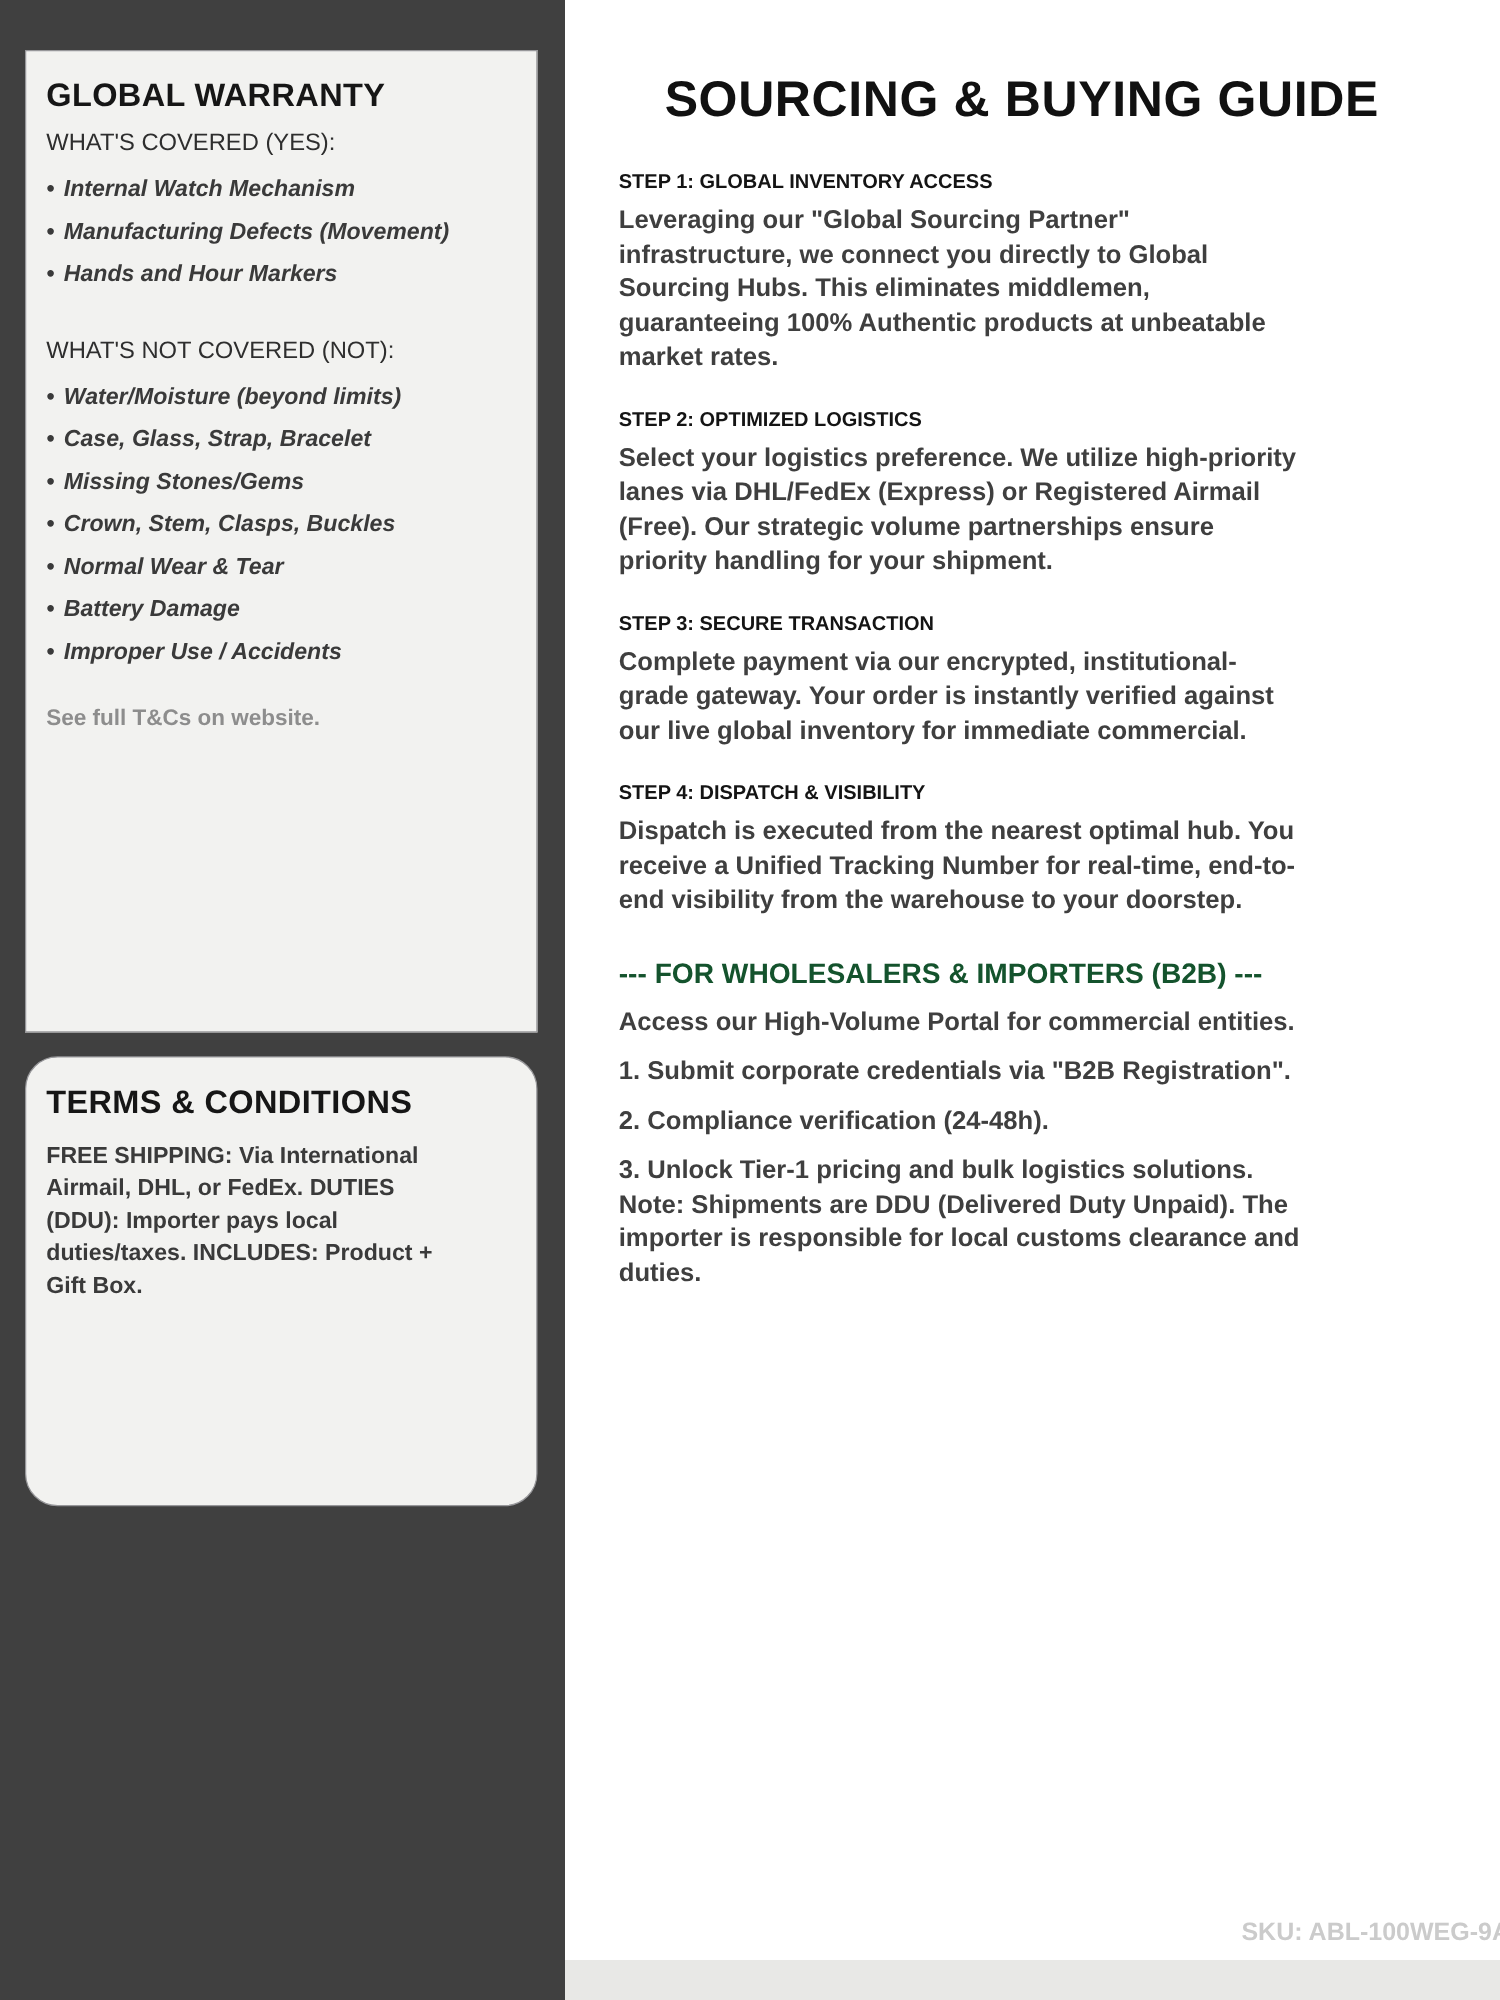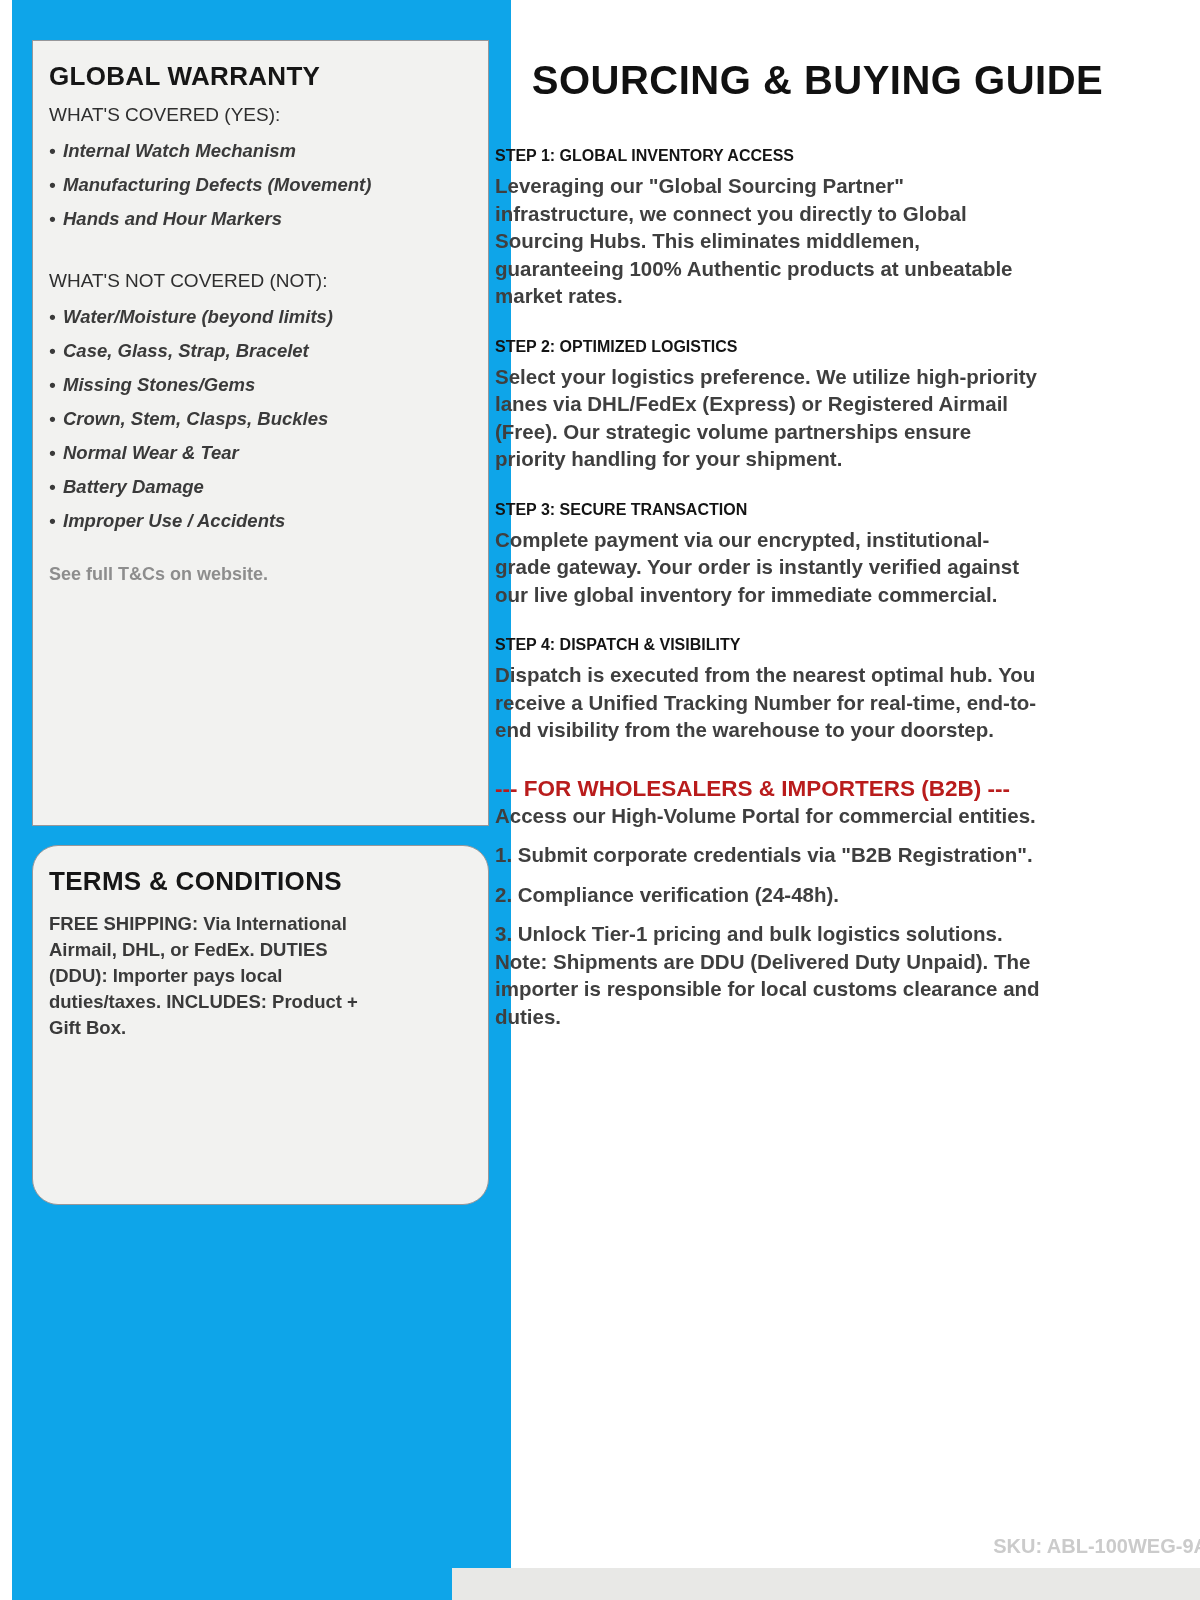--- a/index.html
+++ b/index.html
@@ -9,23 +9,23 @@
     background: #ffffff;
     position: relative;
     overflow: hidden;
     color: #1d1d1d;
   }
   .page { position: relative; width: 1200px; height: 1600px; }
 
   
   .sidebar {
     position: absolute;
-    left: 12px; top: 0; bottom: 0;
-    width: 499px;
-    background: #0ea5e9;
+    left: 0; top: 0; bottom: 0;
+    width: 452px;
+    background: #404040;
     padding: 40px 22px 0 20px;
   }
   .box {
     border: 1px solid #97979a;
     background: #f2f2f0;
     padding: 20px 18px 20px 16px;
   }
   .box + .box { margin-top: 19px; border-radius: 26px; }
   .box-warranty { min-height: 786px; }
   .box-terms { min-height: 360px; }
@@ -86,42 +86,42 @@
     position: absolute;
     left: 452px; top: 0; right: 0; bottom: 0;
     padding: 58px 60px 0 43px;
   }
   .main-title {
     font-size: 40px;
     font-weight: 800;
     letter-spacing: 0.5px;
     color: #111;
     text-align: center;
-    margin-bottom: 44px;
+    margin-bottom: 34px;
   }
   .step-heading {
     font-size: 16px;
     font-weight: 800;
     color: #141414;
     margin-top: 28px;
     margin-bottom: 7px;
   }
   .step-body, .b2b-line, .note {
     font-size: 20.5px;
     font-weight: 600;
     color: #3f3f3f;
     line-height: 27.5px;
     max-width: 548px;
   }
   .b2b-heading {
     font-size: 22.5px;
     font-weight: 800;
-    color: #b91c1c;
+    color: #14532d;
     margin-top: 32px;
-    margin-bottom: 0;
+    margin-bottom: 12px;
   }
   .b2b-line { margin-top: 12px; }
   .note { }
 
   .sku {
     position: absolute;
     right: -8px;
     bottom: 42px;
     font-size: 20px;
     font-weight: 700;

